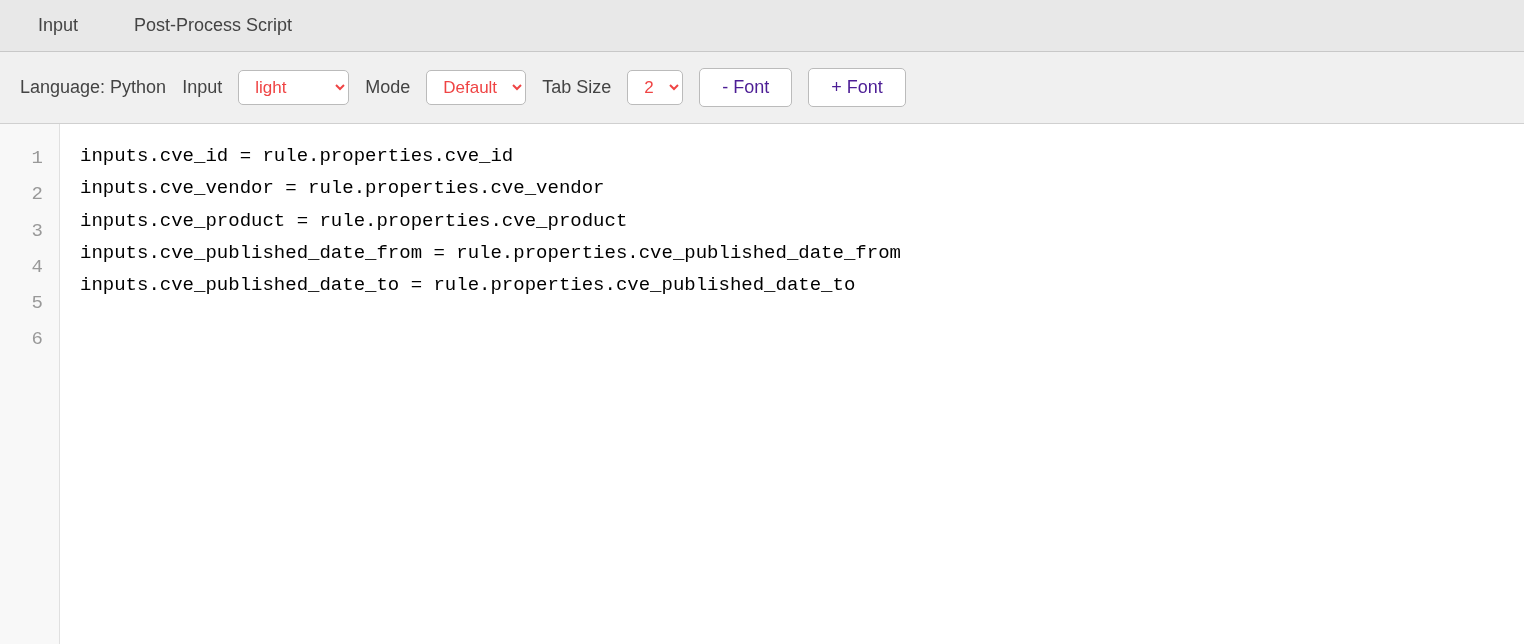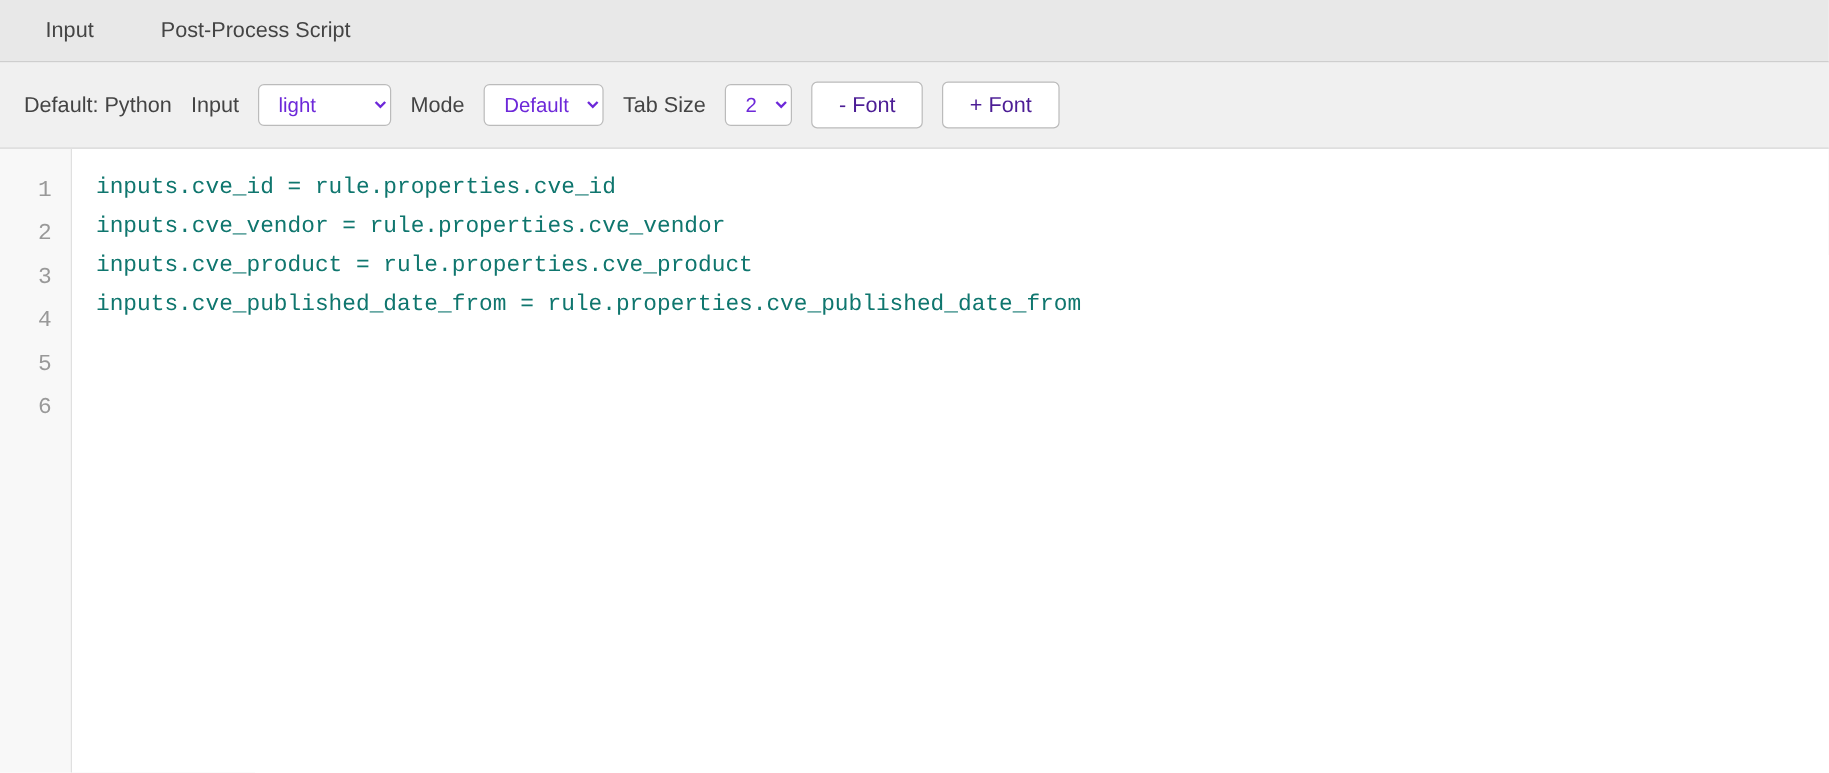--- a/index.html
+++ b/index.html
@@ -71,21 +71,21 @@
       color: #444;
       white-space: nowrap;
     }
 
     .toolbar-select {
       padding: 6px 12px;
       font-size: 17px;
       border: 1.5px solid #bbb;
       border-radius: 5px;
       background: #fff;
-      color: #6d28d9;
+      color: #ef4444;
       cursor: pointer;
       appearance: auto;
       font-family: inherit;
     }
 
     .font-btn {
       padding: 8px 22px;
       font-size: 18px;
       border: 1.5px solid #bbb;
       border-radius: 5px;
@@ -131,35 +131,35 @@
     }
 
     .code-line {
       font-family: 'Courier New', 'Menlo', 'Monaco', monospace;
       font-size: 19px;
       line-height: 1.7;
       white-space: pre;
     }
 
     .code-var {
-      color: #0f766e;
+      color: #000000;
     }
   </style>
 </head>
 <body>
 
 <div class="app-container">
 
   <div class="tab-bar">
     <button class="tab">Input</button>
     <button class="tab">Post-Process Script</button>
   </div>
 
   <div class="toolbar">
-    <span class="toolbar-label">Default: Python</span>
+    <span class="toolbar-label">Language: Python</span>
     <span class="toolbar-label">Input</span>
     <select class="toolbar-select">
       <option>light</option>
       <option>dark</option>
       <option>monokai</option>
     </select>
     <span class="toolbar-label">Mode</span>
     <select class="toolbar-select">
       <option>Default</option>
       <option>Vim</option>
@@ -184,18 +184,19 @@
       <div class="line-number">4</div>
       <div class="line-number">5</div>
       <div class="line-number">6</div>
     </div>
 
     <div class="code-content">
       <div class="code-line"><span class="code-var">inputs.cve_id = rule.properties.cve_id</span></div>
       <div class="code-line"><span class="code-var">inputs.cve_vendor = rule.properties.cve_vendor</span></div>
       <div class="code-line"><span class="code-var">inputs.cve_product = rule.properties.cve_product</span></div>
       <div class="code-line"><span class="code-var">inputs.cve_published_date_from = rule.properties.cve_published_date_from</span></div>
+      <div class="code-line"><span class="code-var">inputs.cve_published_date_to = rule.properties.cve_published_date_to</span></div>
       <div class="code-line">&nbsp;</div>
     </div>
 
   </div>
 
 </div>
 
 </body></html>

